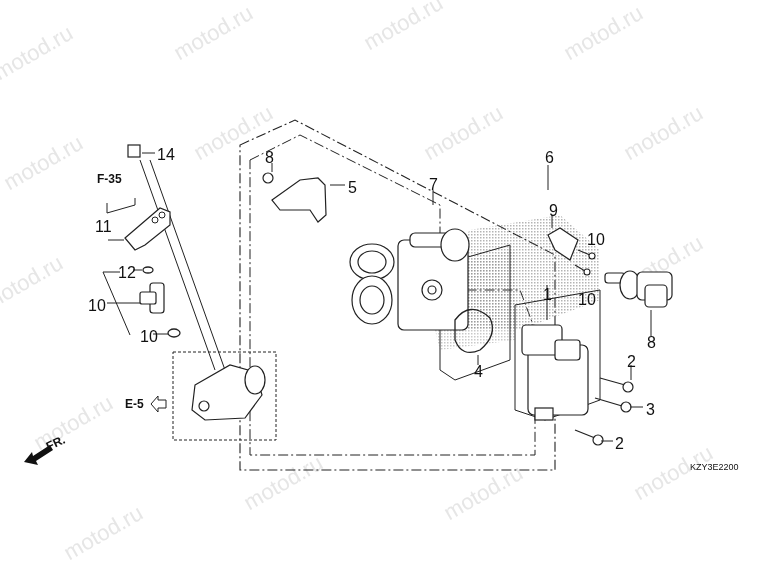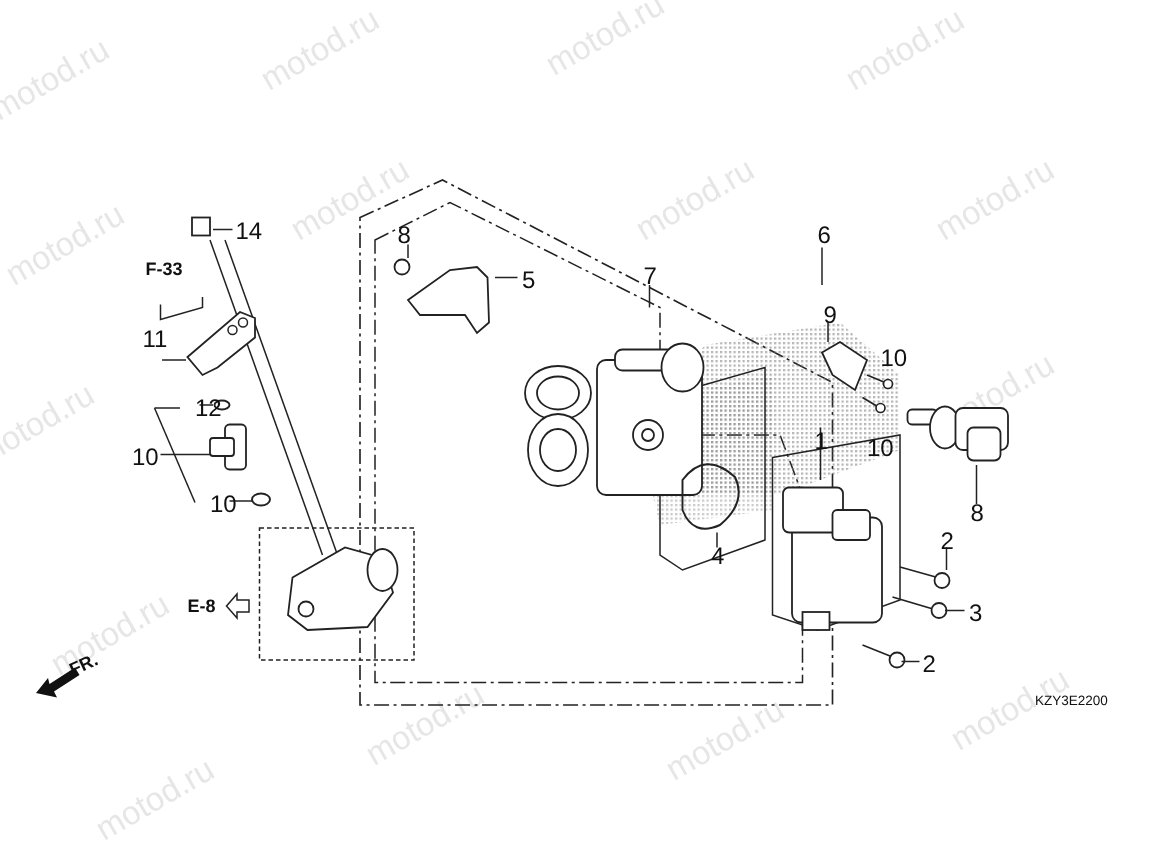--- a/index.html
+++ b/index.html
@@ -146,26 +146,26 @@
       <line x1="478" y1="355" x2="478" y2="365"></line>
       <line x1="547" y1="285" x2="547" y2="320"></line>
       <line x1="651" y1="310" x2="651" y2="336"></line>
       <line x1="631" y1="365" x2="631" y2="380"></line>
       <line x1="630" y1="407" x2="643" y2="407"></line>
       <line x1="601" y1="441" x2="613" y2="441"></line>
     </g>
   </svg>
 
   <span class="lbl" style="left:157px;top:147px">14</span>
-  <span class="lbl ref" style="left:97px;top:173px">F-33</span>
+  <span class="lbl ref" style="left:97px;top:173px">F-35</span>
   <span class="lbl" style="left:95px;top:219px">11</span>
-  <span class="lbl" style="left:130px;top:265px">12</span>
+  <span class="lbl" style="left:118px;top:265px">12</span>
   <span class="lbl" style="left:88px;top:298px">10</span>
   <span class="lbl" style="left:140px;top:329px">10</span>
-  <span class="lbl ref" style="left:125px;top:398px">E-8</span>
+  <span class="lbl ref" style="left:125px;top:398px">E-5</span>
   <span class="lbl ref" style="left:46px;top:437px;transform:rotate(-25deg)">FR.</span>
 
   <span class="lbl" style="left:265px;top:150px">8</span>
   <span class="lbl" style="left:348px;top:180px">5</span>
   <span class="lbl" style="left:429px;top:177px">7</span>
   <span class="lbl" style="left:545px;top:150px">6</span>
   <span class="lbl" style="left:549px;top:203px">9</span>
   <span class="lbl" style="left:587px;top:232px">10</span>
   <span class="lbl" style="left:578px;top:292px">10</span>
   <span class="lbl" style="left:543px;top:287px">1</span>

